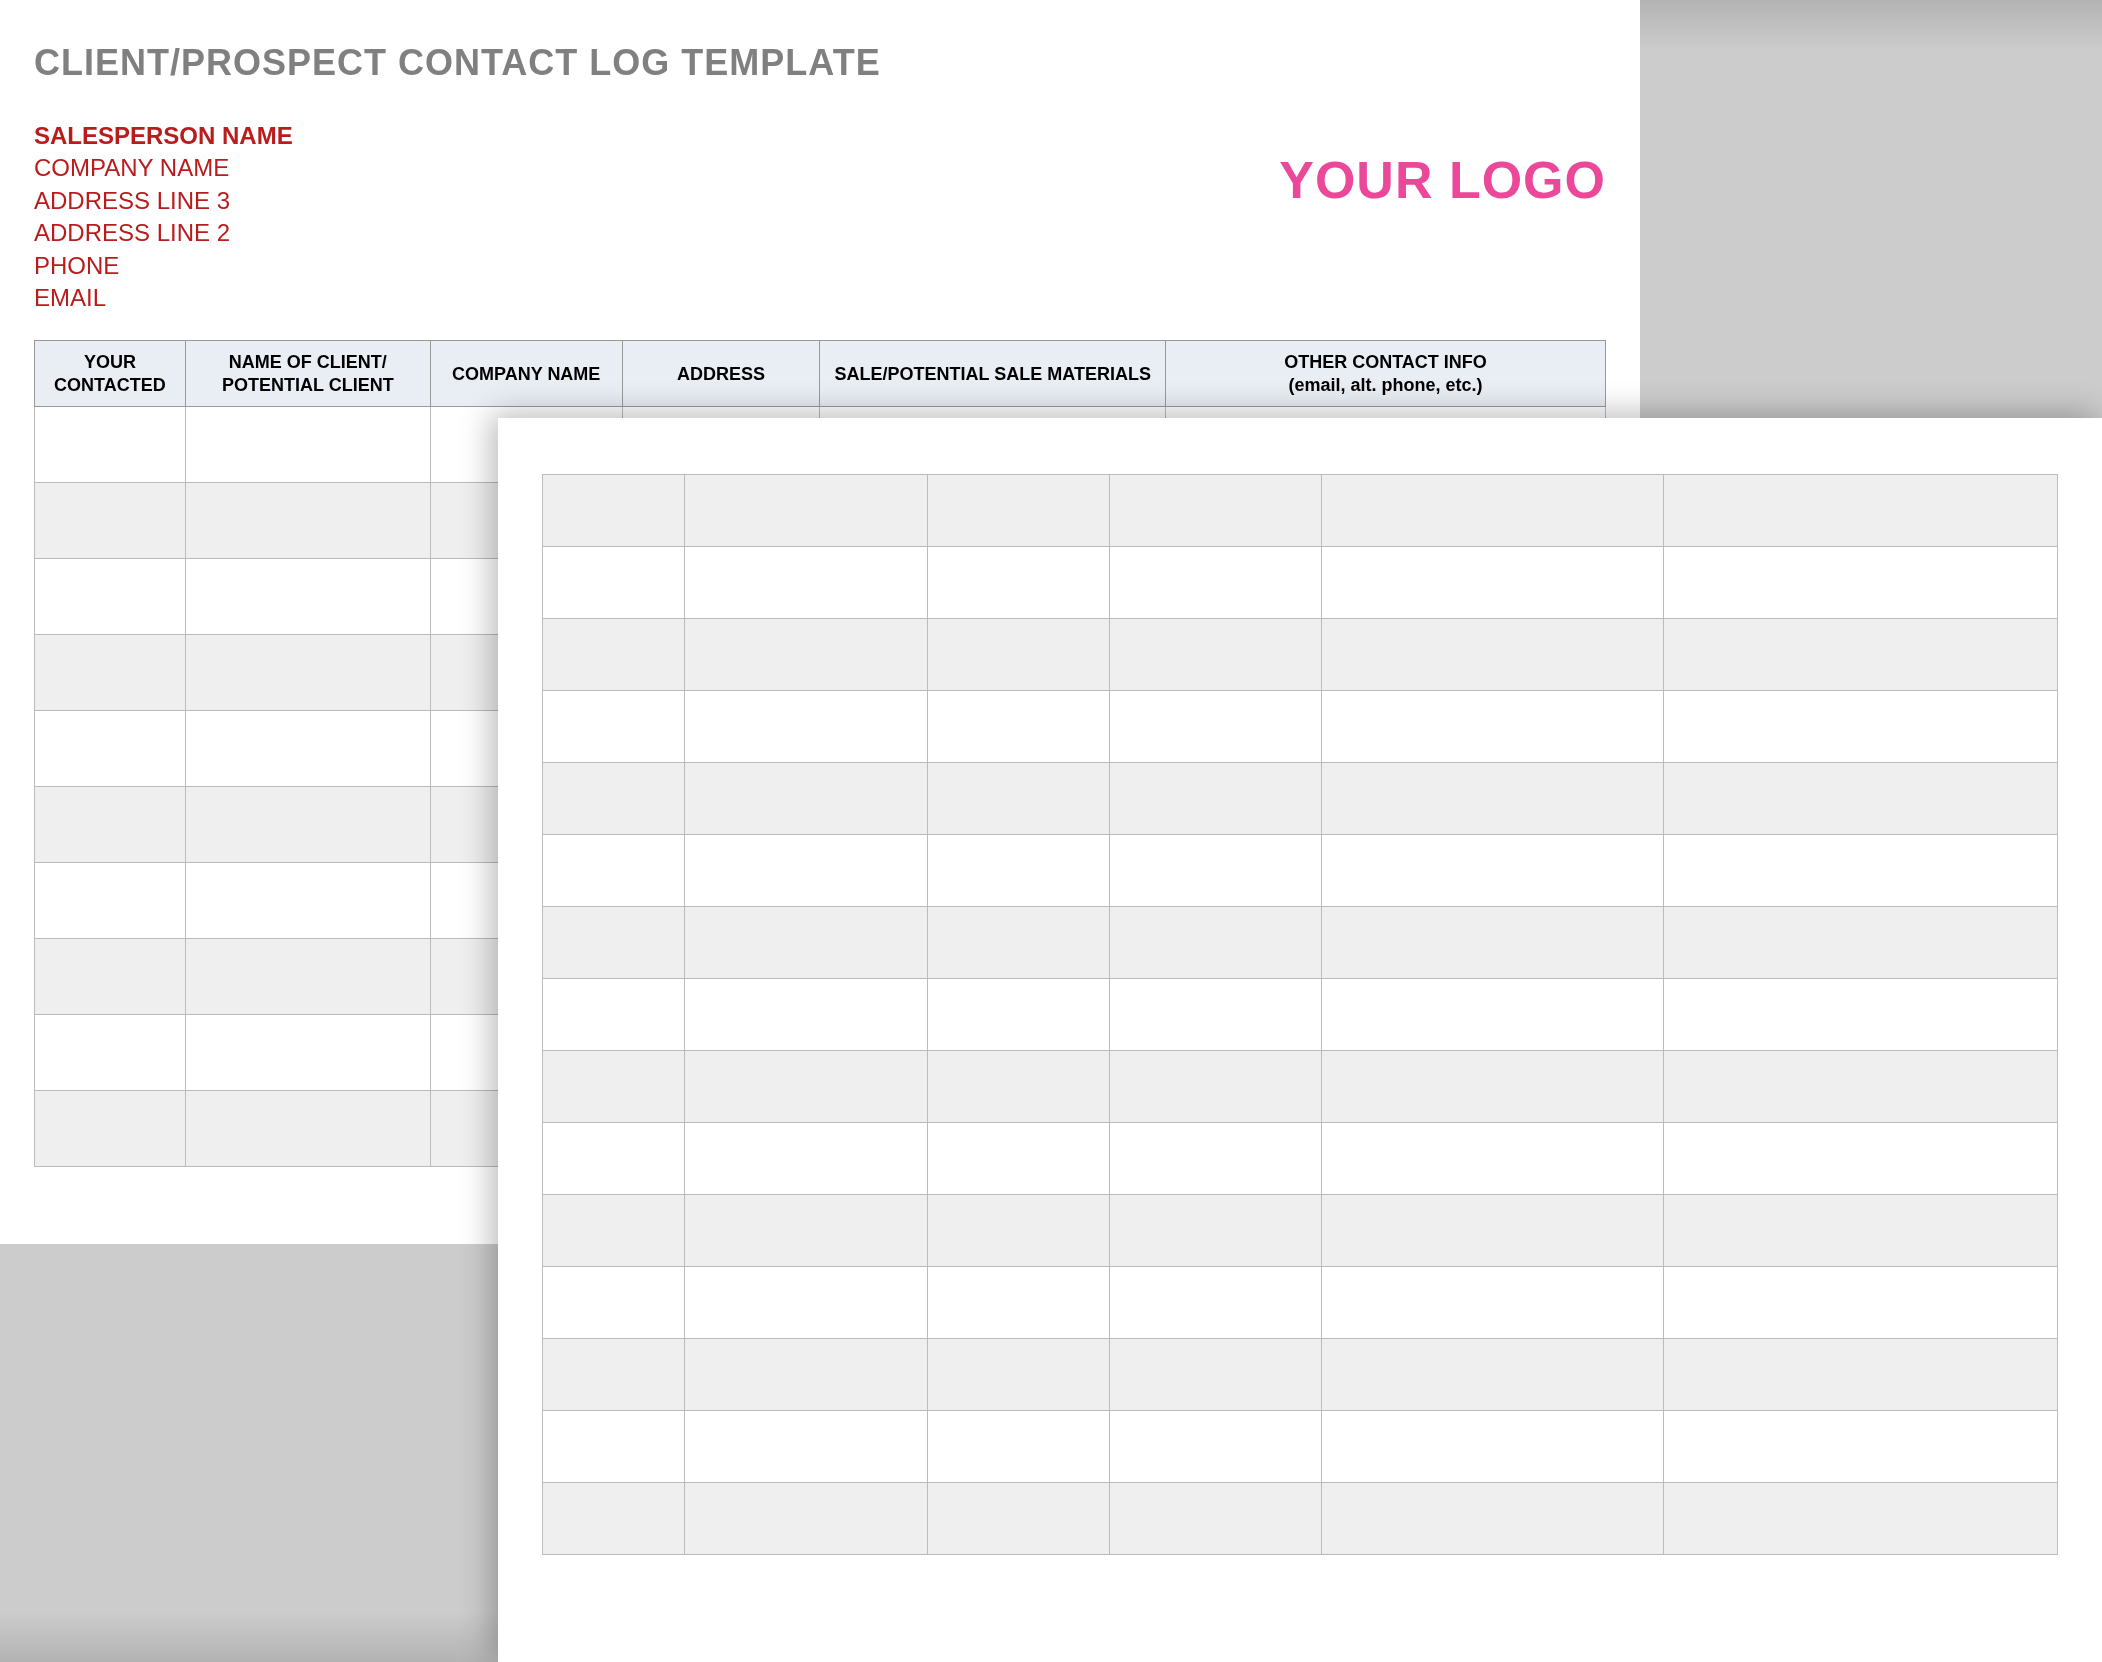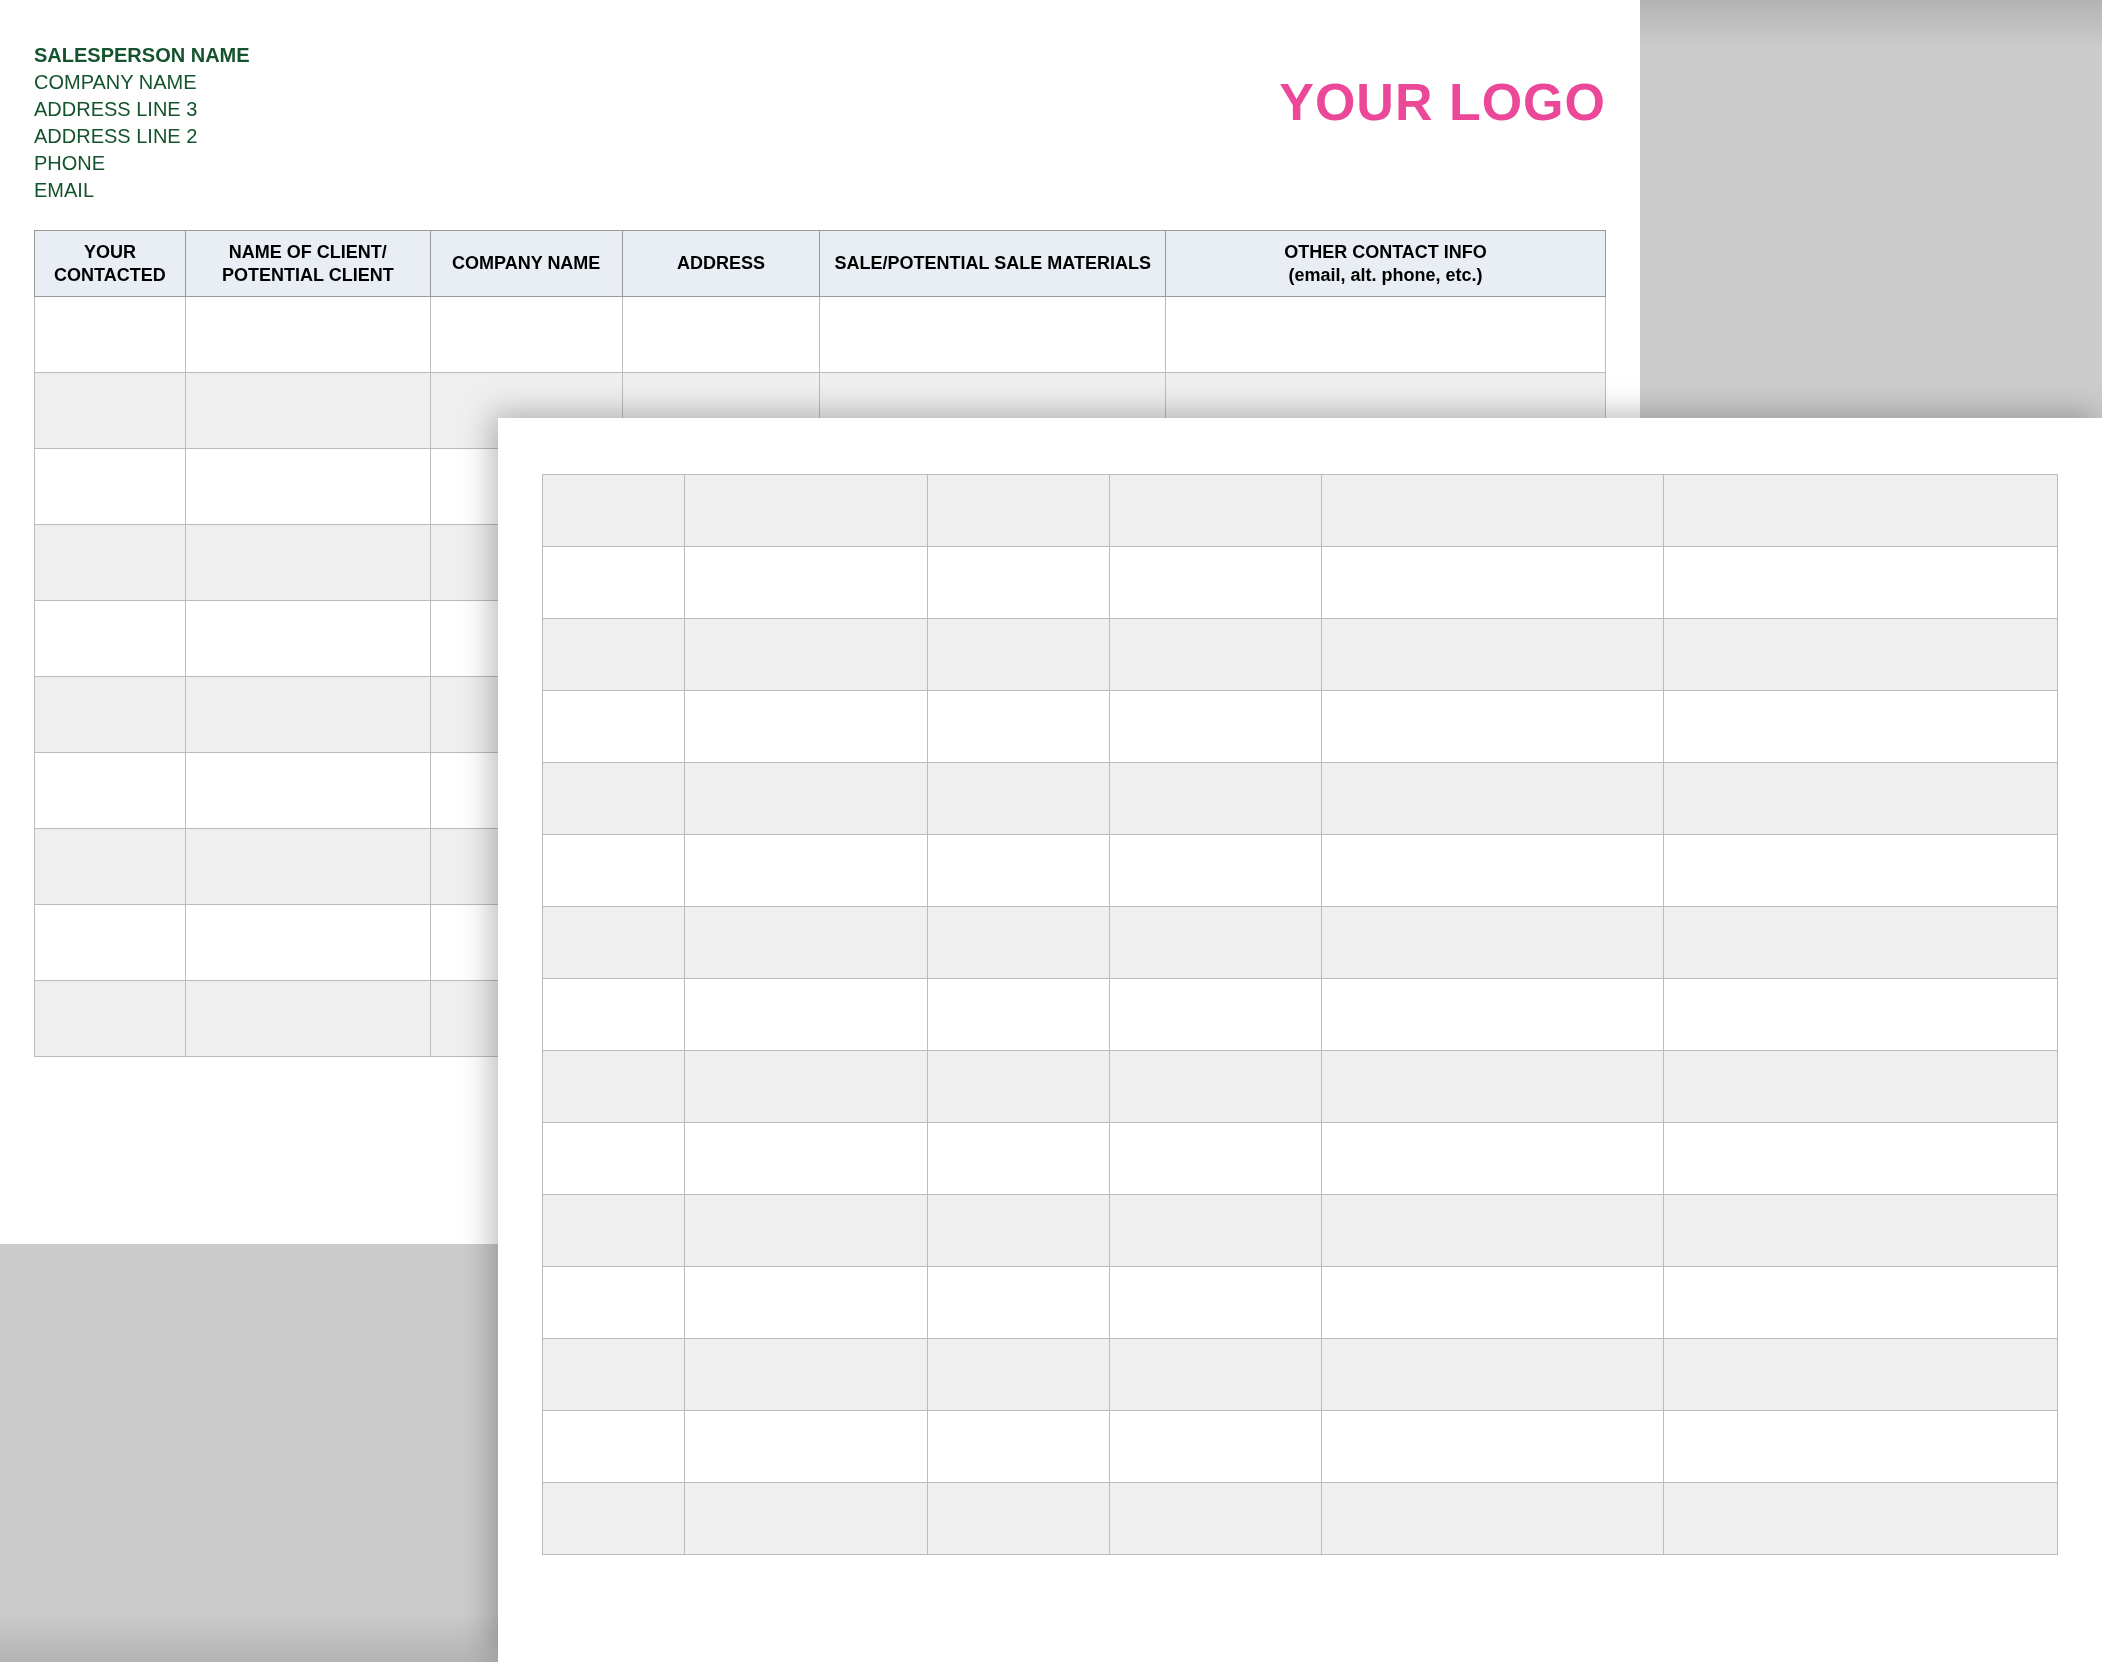--- a/index.html
+++ b/index.html
@@ -29,23 +29,23 @@
     color: #808080;
     margin-bottom: 36px;
   }
   .page1-header {
     display: flex;
     justify-content: space-between;
     align-items: flex-start;
     margin-bottom: 26px;
   }
   .sales-info {
-    font-size: 20px;
+    font-size: 24px;
     line-height: 1.35;
-    color: #14532d;
+    color: #b91c1c;
   }
   .sales-info .bold { font-weight: bold; }
   .logo-placeholder {
     font-size: 52px;
     font-weight: bold;
     color: #ec4899;
     letter-spacing: 1px;
     margin-top: 30px;
   }
 
@@ -109,20 +109,21 @@
     content:"";
     position:absolute; inset:0;
     pointer-events:none;
     background: linear-gradient(to bottom, rgba(0,0,0,0.12) 0%, rgba(0,0,0,0) 3%, rgba(0,0,0,0) 97%, rgba(0,0,0,0.12) 100%);
   }
 </style>
 </head>
 <body>
 
 <div class="page1">
+  <div class="page1-title">CLIENT/PROSPECT CONTACT LOG TEMPLATE</div>
 
   <div class="page1-header">
     <div class="sales-info">
       <div class="bold">SALESPERSON NAME</div>
       <div>COMPANY NAME</div>
       <div>ADDRESS LINE 3</div>
       <div>ADDRESS LINE 2</div>
       <div>PHONE</div>
       <div>EMAIL</div>
     </div>

